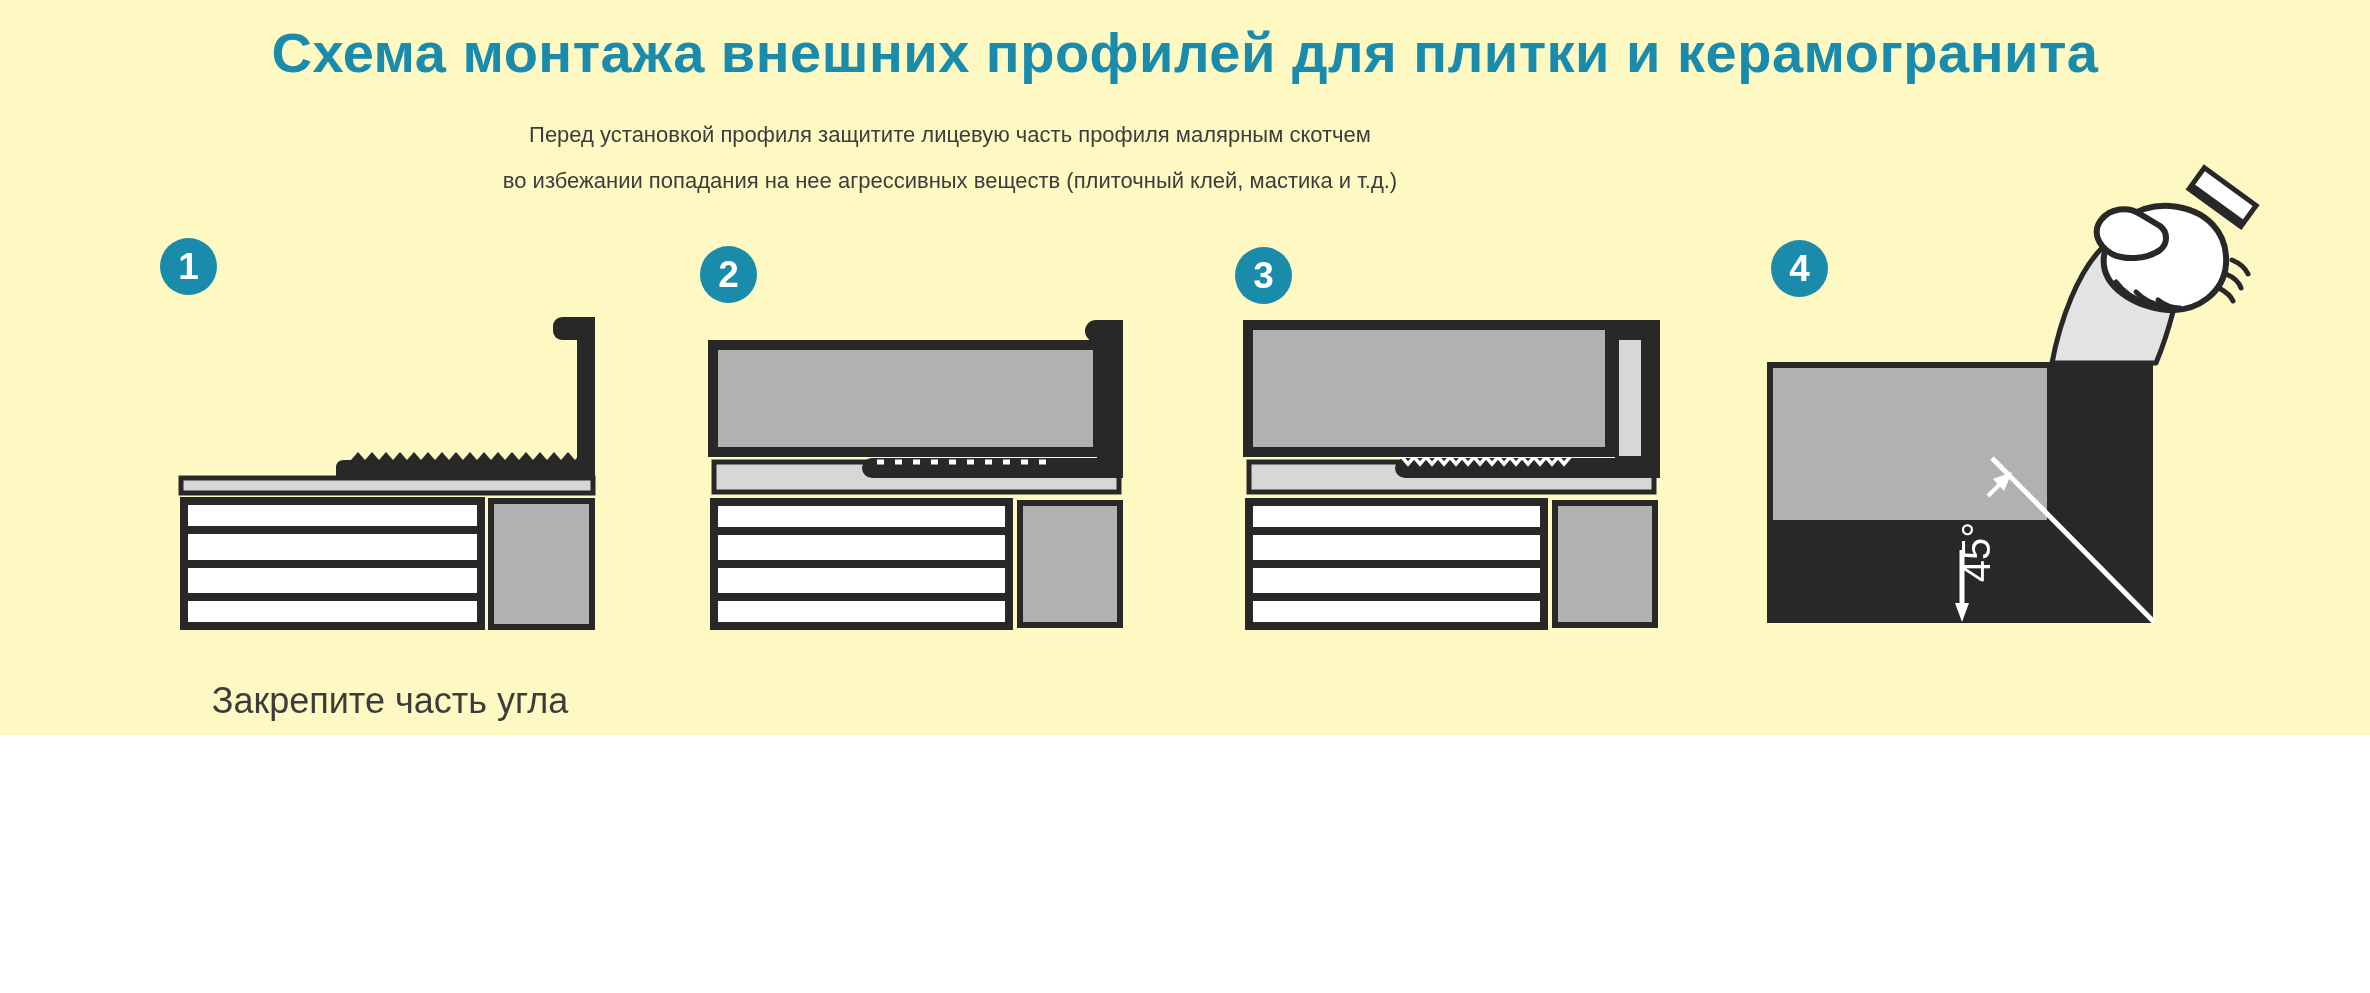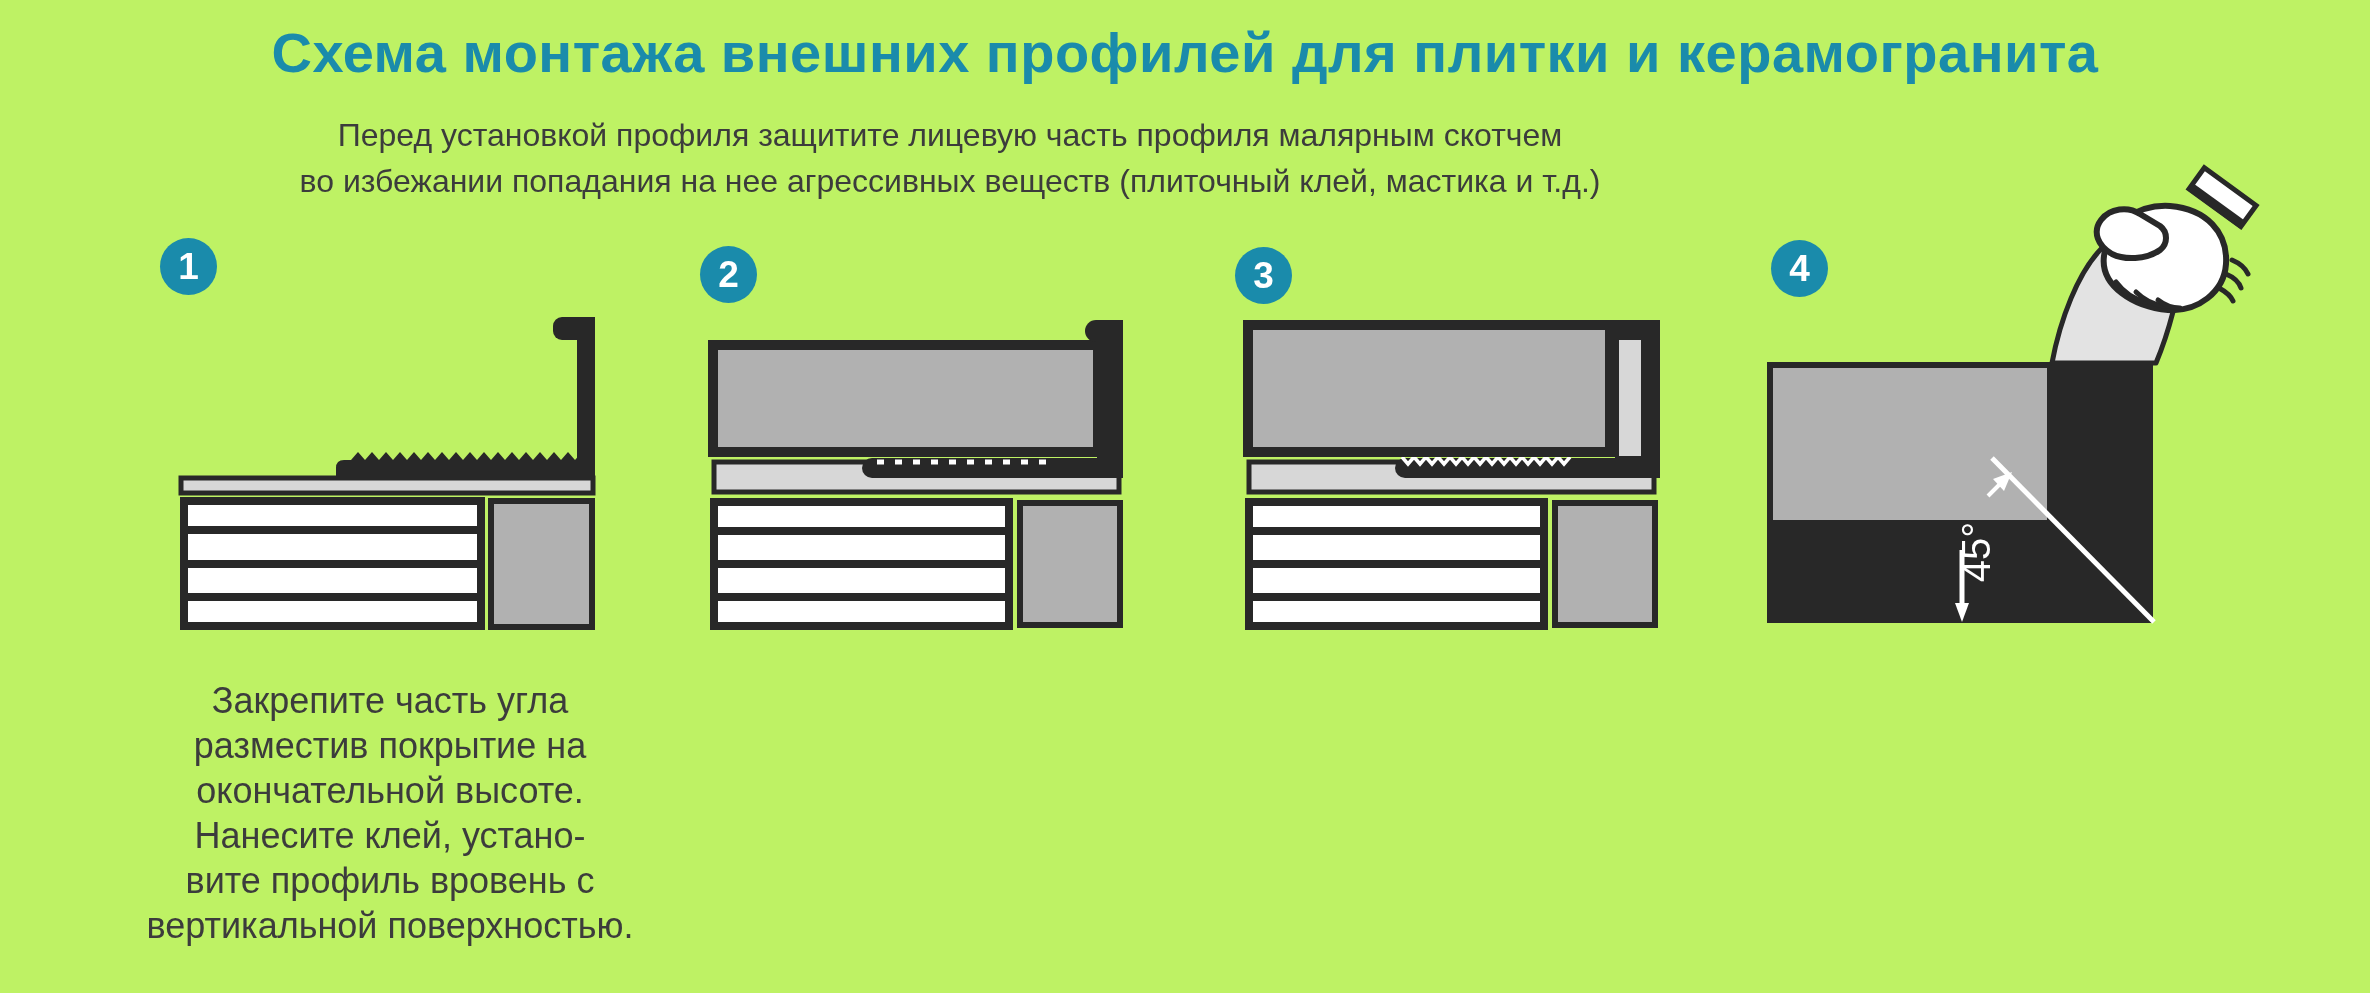--- a/index.html
+++ b/index.html
@@ -4,26 +4,26 @@
 <style>
   :root{
     --accent:#1a8bab;
     --ink:#282828;
     --text:#3c3c3c;
     --tile_gray:#b1b1b1;
     --light_gray:#d7d7d7;
     --tape_gray:#e3e3e3;
   }
   html,body{margin:0;padding:0;background:#fff;}
-  .page{position:relative;width:2370px;height:993px;background:#bef264;overflow:hidden;
+  .page{position:relative;width:2370px;height:735px;background:#fef9c3;overflow:hidden;
         font-family:"Liberation Sans",sans-serif;}
   .title{position:absolute;left:0;top:20px;width:100%;margin:0;text-align:center;
          font-size:56px;font-weight:bold;color:var(--accent);letter-spacing:0.5px;}
   .subtitle{position:absolute;left:0;top:112px;width:1900px;text-align:center;
-            font-size:32px;line-height:46px;color:var(--text);white-space:pre-line;}
+            font-size:22px;line-height:46px;color:var(--text);white-space:pre-line;}
   .step{position:absolute;top:230px;height:745px;}
   .badge{position:absolute;width:57px;height:57px;border-radius:50%;background:var(--accent);
          color:#fff;display:flex;align-items:center;justify-content:center;
          font-size:37px;font-weight:bold;}
   .fig{position:absolute;overflow:visible;}
   .caption{position:absolute;left:0;top:448px;width:100%;text-align:center;
            font-size:36px;line-height:45px;color:var(--text);white-space:pre-line;}
   
   .ink{fill:var(--ink);}
   .tile{fill:var(--tile_gray);stroke:var(--ink);stroke-width:10px;}

